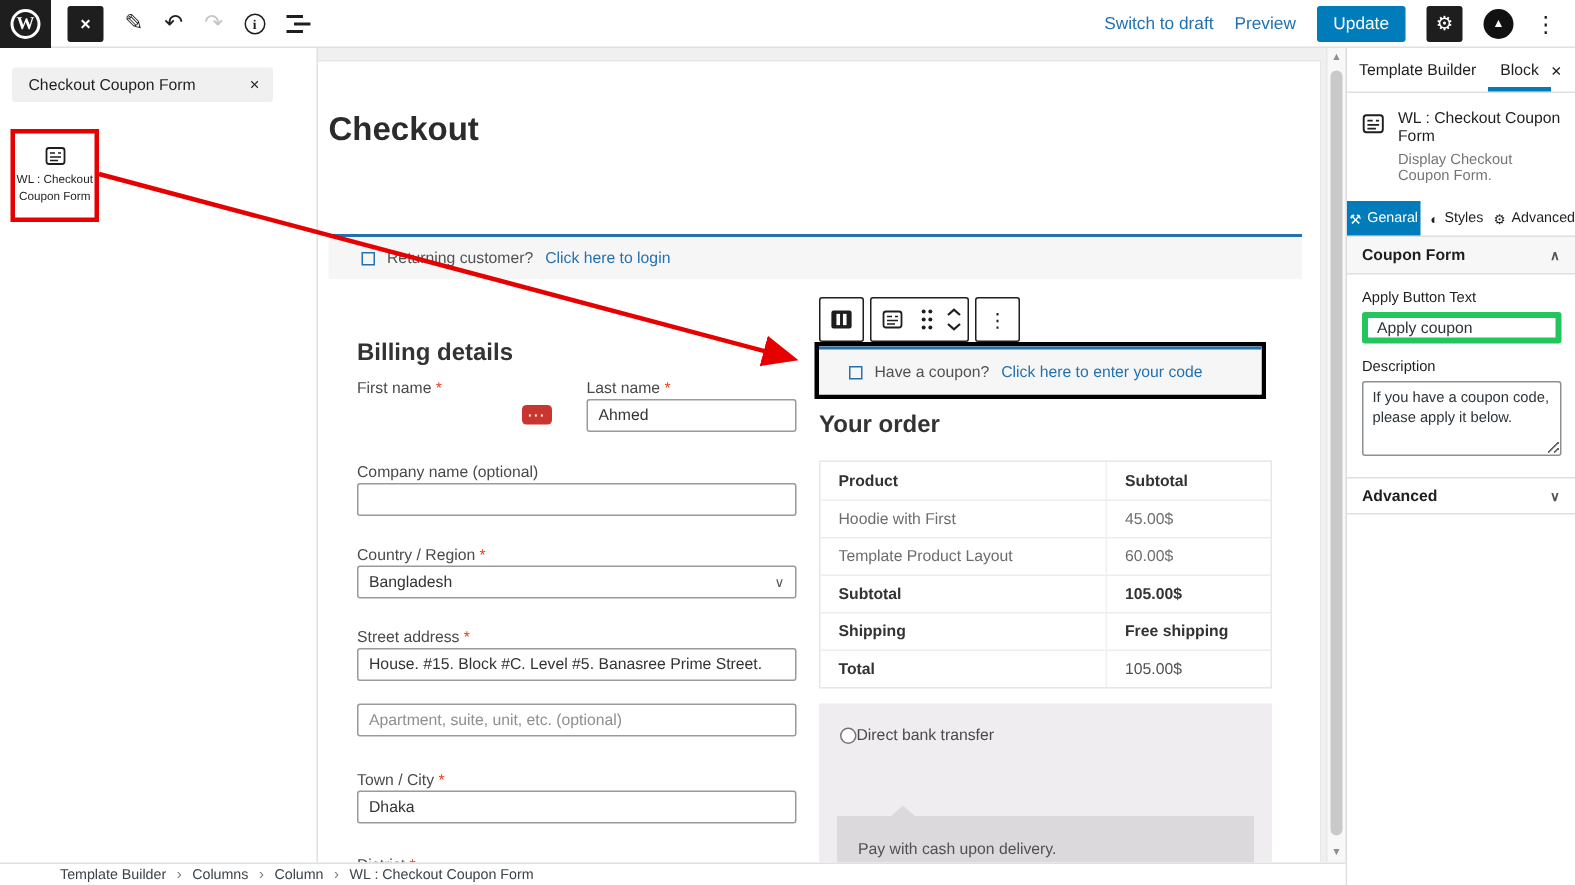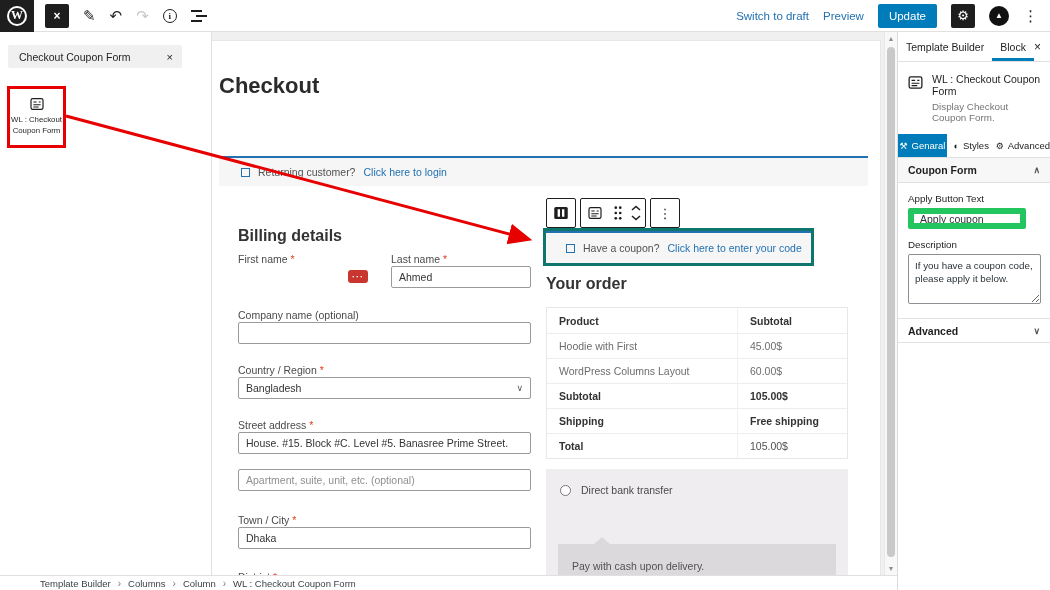--- a/index.html
+++ b/index.html
@@ -71,37 +71,37 @@
               letter-spacing:1px; cursor:pointer; z-index:3; }
 
   
   .blk-toolbar { position:absolute; left:340px; top:157px; display:flex; gap:4px; z-index:4; }
   .tbgrp { border:1px solid #1e1e1e; border-radius:2px; background:#fff; height:30px; display:flex; align-items:center; }
   .tbtn { width:28px; height:28px; display:flex; align-items:center; justify-content:center; cursor:pointer; color:#1e1e1e; }
   .tbtn.narrow { width:18px; }
   .tbtn .dots3 { font-size:13px; }
 
   
-  .coupon-annot { position:absolute; left:337px; top:187px; width:271px; height:38px; border:3px solid #0f766e; z-index:3; }
+  .coupon-annot { position:absolute; left:337px; top:187px; width:301px; height:38px; border:3px solid #000000; z-index:3; }
   .coupon-notice { width:100%; height:100%; padding-left:20px; }
 
   
   .order-table { position:absolute; left:340px; top:266px; width:302px; border:1px solid #e8e6e8; font-size:10.5px; background:#fff; }
   .orow { display:flex; height:25px; align-items:center; border-top:1px solid #ededed; }
   .orow:first-child { border-top:none; }
   .orow .c1 { flex:1; padding-left:12px; color:#6d6d6d; }
   .orow .c2 { width:110px; padding-left:12px; color:#6d6d6d; border-left:1px solid #f0f0f0; height:100%; display:flex; align-items:center; }
   .orow.hdr .c1, .orow.hdr .c2 { font-weight:bold; color:#333; }
   .orow.strong .c1, .orow.strong .c2 { font-weight:bold; color:#333; }
   .orow.strong-l .c1 { font-weight:bold; color:#333; }
   .orow.strong-l .c2 { color:#515151; }
 
   
   .payment { position:absolute; left:340px; top:428px; width:302px; height:150px; background:#efedef; }
-  .pm-row { display:flex; align-items:center; gap:10px; margin:0 0 9px 14px; cursor:pointer; }
+  .pm-row { display:flex; align-items:center; gap:0; margin:0 0 9px 14px; cursor:pointer; }
   .pm-row:first-child { padding-top:15px; }
   .radio { width:11px; height:11px; border:1px solid #767676; border-radius:50%; background:#fff; flex:0 0 auto; position:relative; }
   .radio.checked::after { content:""; position:absolute; left:2px; top:2px; width:5px; height:5px; border-radius:50%; background:#2271b1; }
   .pm-lbl { font-size:10.5px; color:#4a4a4a; }
   .pm-note { position:absolute; left:12px; top:75px; width:278px; height:70px; background:#dcd9dc; }
   .pm-note::before { content:""; position:absolute; left:36px; top:-7px; border-left:8px solid transparent;
                      border-right:8px solid transparent; border-bottom:7px solid #dcd9dc; }
   .pm-note .txt { position:absolute; left:14px; top:16px; font-size:10.5px; color:#515151; }
 
   
@@ -121,21 +121,21 @@
   .sb-blockinfo .d { font-size:9.8px; color:#757575; margin-top:4px; }
   .stabs { height:24px; display:flex; border-bottom:1px solid #e0e0e0; }
   .stab { flex:1; display:flex; align-items:center; justify-content:center; gap:4px; font-size:9.5px; color:#1e1e1e; cursor:pointer; }
   .stab .ic { font-size:9px; }
   .stab.active { background:#007cba; color:#fff; }
   .panel-hd { height:25px; display:flex; align-items:center; padding:0 10px; font-size:10.5px; font-weight:bold;
               color:#1e1e1e; border-bottom:1px solid #e0e0e0; cursor:pointer; background:#f7f7f7; }
   .panel-hd.plain { background:#fff; border-top:1px solid #e0e0e0; margin-top:14px; }
   .panel-hd .chev { margin-left:auto; font-size:9px; color:#555; }
   .sb-label { font-size:9.8px; color:#1e1e1e; margin:10px 10px 4px; }
-  .sb-input { display:block; width:118px; margin:0 10px; height:21px; border:6px solid #22c55e; border-radius:2px;
+  .sb-input { display:block; width:133px; margin:0 10px; height:21px; border:4px solid #22c55e; border-radius:2px;
               font-size:10.5px; color:#2c3338; padding:0 6px; font-family:inherit; outline:none; }
   .sb-textarea { display:block; width:133px; margin:0 10px; height:50px; border:1px solid #8c8f94; border-radius:2px;
                  font-size:9.8px; color:#2c3338; padding:4px 6px; font-family:inherit; outline:none; resize:vertical; line-height:1.35; }
 
   
   .crumbbar { position:absolute; left:0; top:575px; width:897px; height:15px; background:#fff; border-top:1px solid #e0e0e0;
               display:flex; align-items:center; padding-left:40px; gap:7px; font-size:9.5px; color:#3c434a; z-index:15; }
   .crumbbar .sep { color:#787c82; font-size:10px; }
   .crumbbar .crumb { cursor:pointer; }
 
@@ -288,21 +288,21 @@
       <div class="order-table">
         <div class="orow hdr">
           <span class="c1">Product</span>
           <span class="c2">Subtotal</span>
         </div>
         <div class="orow">
           <span class="c1">Hoodie with First</span>
           <span class="c2">45.00$</span>
         </div>
         <div class="orow">
-          <span class="c1">WordPress Columns Layout</span>
+          <span class="c1">Template Product Layout</span>
           <span class="c2">60.00$</span>
         </div>
         <div class="orow strong">
           <span class="c1">Subtotal</span>
           <span class="c2">105.00$</span>
         </div>
         <div class="orow strong">
           <span class="c1">Shipping</span>
           <span class="c2">Free shipping</span>
         </div>

